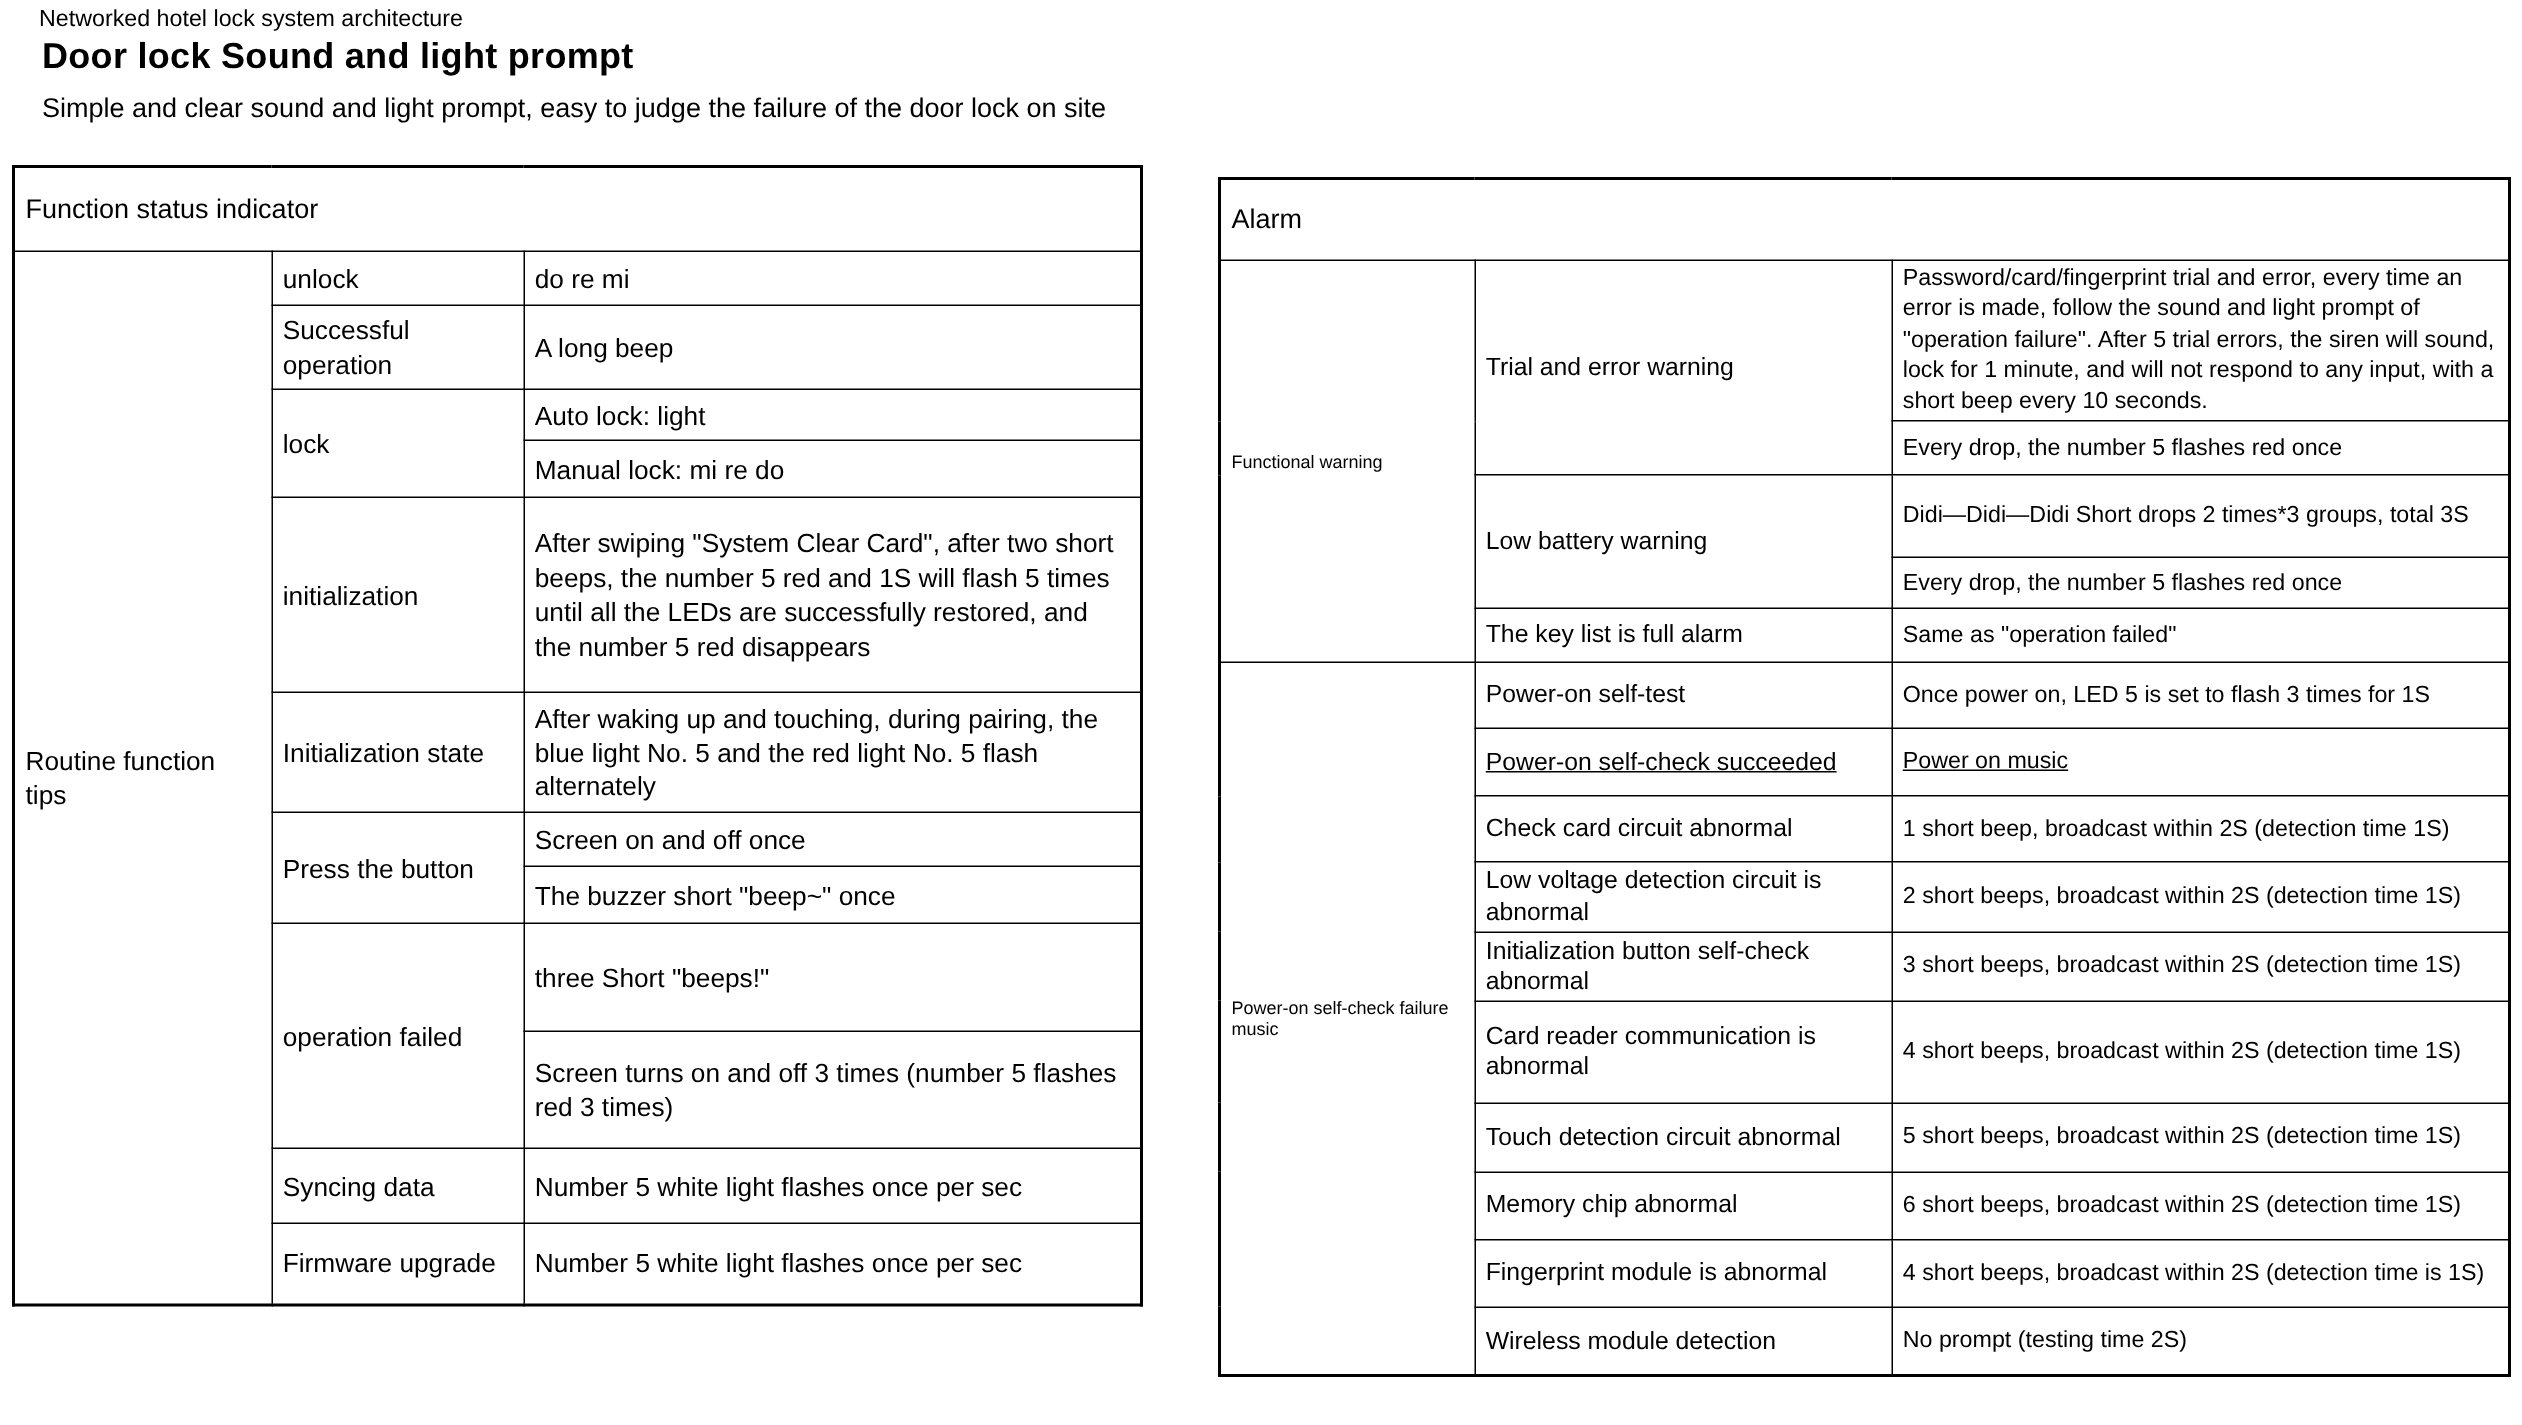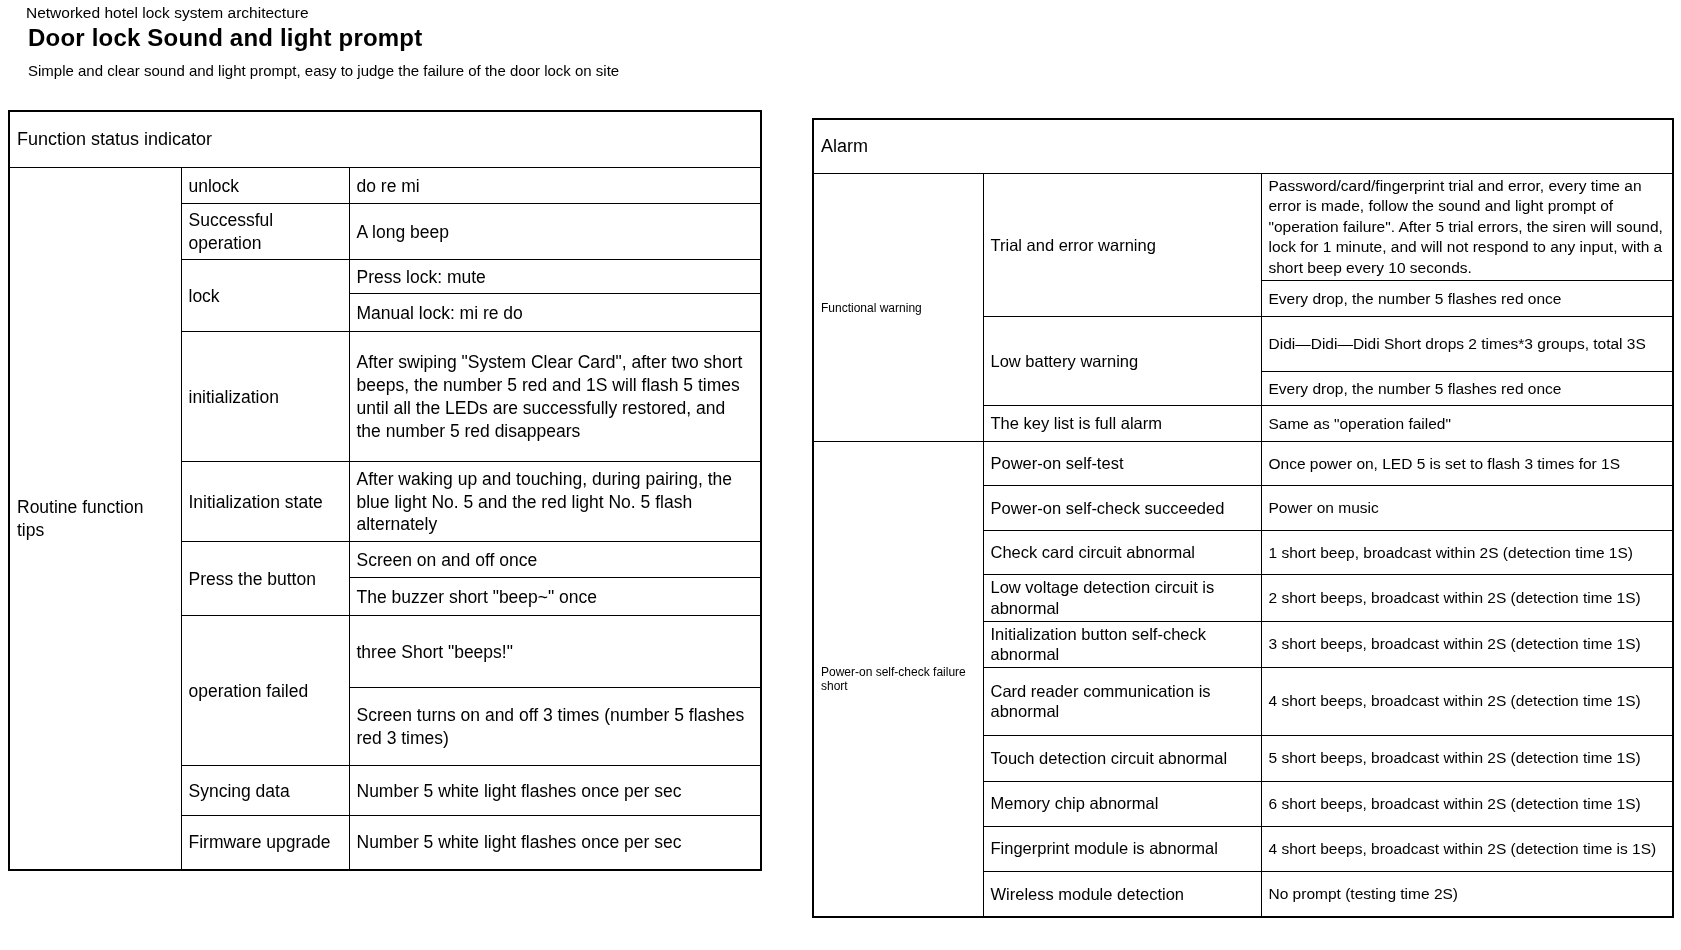--- a/index.html
+++ b/index.html
@@ -13,21 +13,21 @@
   .eyebrow {
     position: absolute; left: 26px; top: 4px;
     font-size: 15.5px; font-weight: 400;
   }
   .title {
     position: absolute; left: 28px; top: 24px;
     font-size: 24px; font-weight: 700; margin: 0; letter-spacing: 0.2px;
   }
   .subtitle {
     position: absolute; left: 28px; top: 62px;
-    font-size: 15px; font-weight: 400;
+    font-size: 18px; font-weight: 400;
   }
   table.tbl {
     position: absolute;
     border-collapse: collapse; table-layout: fixed;
     border: 2px solid #000;
   }
   .tbl td {
     border: 1px solid #000;
     padding: 2px 7px;
     vertical-align: middle;
@@ -65,21 +65,21 @@
           <td rowspan="12" class="group-cell">Routine function tips</td>
           <td rowspan="1" class="label-cell">unlock</td>
           <td class="detail-cell">do re mi</td>
         </tr>
         <tr style="height: 56px;">
           <td rowspan="1" class="label-cell">Successful operation</td>
           <td class="detail-cell">A long beep</td>
         </tr>
         <tr style="height: 34px;">
           <td rowspan="2" class="label-cell">lock</td>
-          <td class="detail-cell">Press lock: mute</td>
+          <td class="detail-cell">Auto lock: light</td>
         </tr>
         <tr style="height: 38px; padding-left: 11px;">
           <td class="detail-cell">Manual lock: mi re do</td>
         </tr>
         <tr style="height: 130px;">
           <td rowspan="1" class="label-cell">initialization</td>
           <td class="detail-cell">After swiping "System Clear Card", after two short beeps, the number 5 red and 1S will flash 5 times until all the LEDs are successfully restored, and the number 5 red disappears</td>
         </tr>
         <tr style="height: 80px;">
           <td rowspan="1" class="label-cell">Initialization state</td>
@@ -132,25 +132,25 @@
           <td class="detail-cell">Didi—Didi—Didi Short drops 2 times*3 groups, total 3S</td>
         </tr>
         <tr style="height: 34px;">
           <td class="detail-cell">Every drop, the number 5 flashes red once</td>
         </tr>
         <tr style="height: 36px;">
           <td rowspan="1" class="label-cell">The key list is full alarm</td>
           <td class="detail-cell">Same as "operation failed"</td>
         </tr>
         <tr style="height: 44px;">
-          <td rowspan="10" class="group-cell">Power-on self-check failure short</td>
+          <td rowspan="10" class="group-cell">Power-on self-check failure music</td>
           <td rowspan="1" class="label-cell">Power-on self-test</td>
           <td class="detail-cell">Once power on, LED 5 is set to flash 3 times for 1S</td>
         </tr>
-        <tr style="height: 45px;">
+        <tr style="height: 45px; text-decoration: underline;">
           <td rowspan="1" class="label-cell">Power-on self-check succeeded</td>
           <td class="detail-cell">Power on music</td>
         </tr>
         <tr style="height: 44px;">
           <td rowspan="1" class="label-cell">Check card circuit abnormal</td>
           <td class="detail-cell">1 short beep, broadcast within 2S (detection time 1S)</td>
         </tr>
         <tr style="height: 46px;">
           <td rowspan="1" class="label-cell">Low voltage detection circuit is abnormal</td>
           <td class="detail-cell">2 short beeps, broadcast within 2S (detection time 1S)</td>

